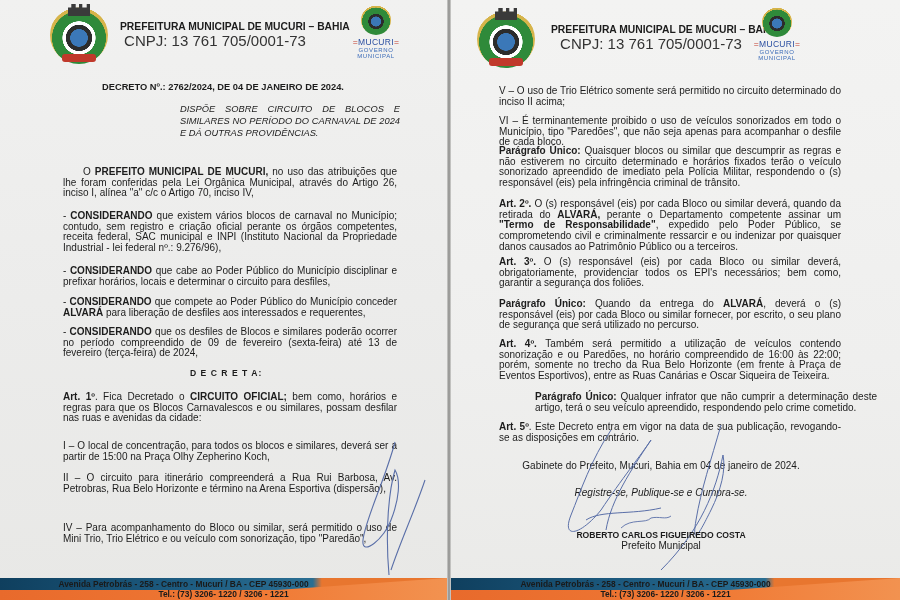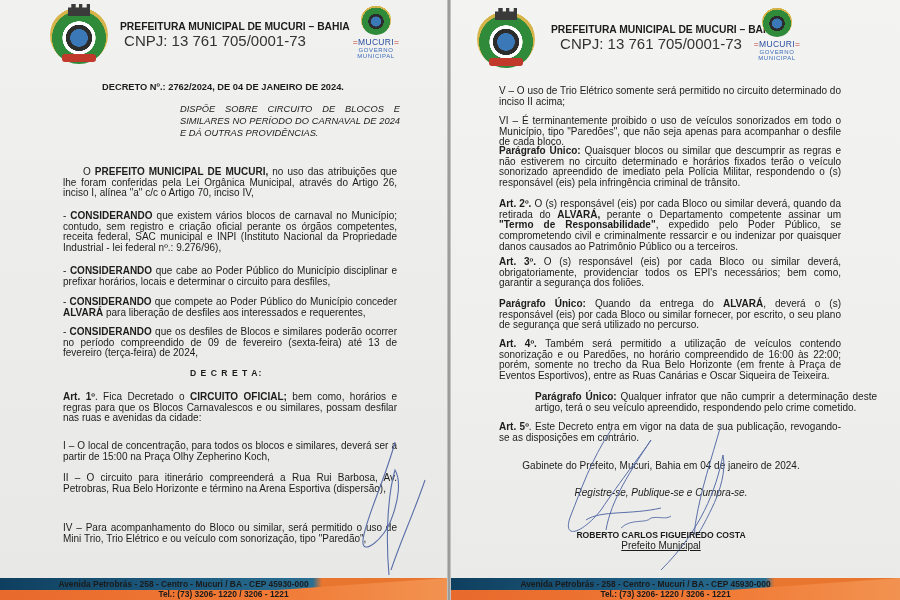--- a/index.html
+++ b/index.html
@@ -143,21 +143,21 @@
   <div class="txt" style="left:60px; top:461px; width:300px; text-align:center;">Gabinete do Prefeito, Mucuri, Bahia em 04 de janeiro de 2024.</div>
 
   <div class="txt ital" style="left:60px; top:488px; width:300px; text-align:center;">Registre-se, Publique-se e Cumpra-se.</div>
 
   <svg class="sig" style="left:100px; top:420px;" width="220" height="150" viewBox="0 0 220 150">
     <path d="M60 10 C40 40 30 70 20 95 C10 120 30 115 50 90 C70 60 90 35 100 20 C80 50 60 80 55 110 M35 100 C50 90 80 95 110 88 M170 5 C160 40 150 70 145 100 C140 130 150 110 160 90 C170 70 175 50 172 35 C165 70 150 110 110 150" fill="none" stroke="#5a6fa8" stroke-width="1"></path>
     <path d="M70 108 C80 98 95 104 100 98 C108 96 115 100 120 96" fill="none" stroke="#5a6fa8" stroke-width="0.9"></path>
   </svg>
 
   <div class="txt bold" style="left:60px; top:530px; width:300px; text-align:center; font-size:8.6px;">ROBERTO CARLOS FIGUEIREDO COSTA</div>
-  <div class="txt" style="left:60px; top:541px; width:300px; text-align:center;text-decoration:underline;">Prefeito Municipal</div>
+  <div class="txt" style="left:60px; top:541px; width:300px; text-align:center;">Prefeito Municipal</div>
 
   <div class="band">
     <div class="orange"></div>
     <div class="blue"></div>
     <div class="l1" style="left:-30px;">Avenida Petrobrás - 258 - Centro - Mucuri / BA - CEP 45930-000</div>
     <div class="l2" style="left:-10px;">Tel.: (73) 3206- 1220 / 3206 - 1221</div>
   </div>
 </div>
 
 </body></html>

